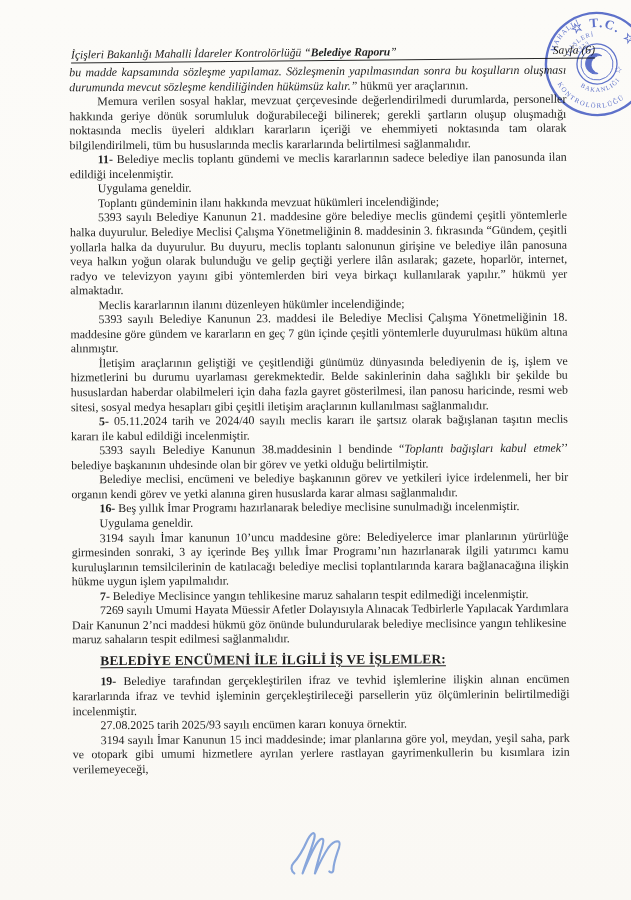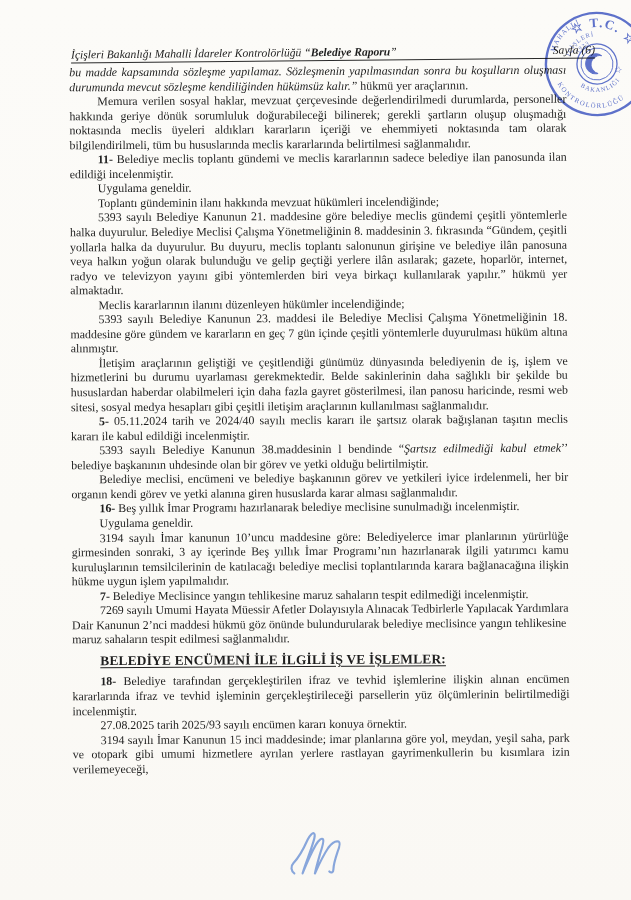--- a/index.html
+++ b/index.html
@@ -58,29 +58,29 @@
       <div class="para"><span class="i">bu madde kapsamında sözleşme yapılamaz. Sözleşmenin yapılmasından sonra bu koşulların oluşması durumunda mevcut sözleşme kendiliğinden hükümsüz kalır.” </span><span>hükmü yer araçlarının.</span></div>
       <div class="para indent"><span>Memura verilen sosyal haklar, mevzuat çerçevesinde değerlendirilmedi durumlarda, personeller hakkında geriye dönük sorumluluk doğurabileceği bilinerek; gerekli şartların oluşup oluşmadığı noktasında meclis üyeleri aldıkları kararların içeriği ve ehemmiyeti noktasında tam olarak bilgilendirilmeli, tüm bu hususlarında meclis kararlarında belirtilmesi sağlanmalıdır.</span></div>
       <div class="para indent"><span class="b">11- </span><span>Belediye meclis toplantı gündemi ve meclis kararlarının sadece belediye ilan panosunda ilan edildiği incelenmiştir.</span></div>
       <div class="para indent"><span>Uygulama geneldir.</span></div>
       <div class="para indent"><span>Toplantı gündeminin ilanı hakkında mevzuat hükümleri incelendiğinde;</span></div>
       <div class="para indent"><span>5393 sayılı Belediye Kanunun 21. maddesine göre belediye meclis gündemi çeşitli yöntemlerle halka duyurulur. Belediye Meclisi Çalışma Yönetmeliğinin 8. maddesinin 3. fıkrasında “Gündem, çeşitli yollarla halka da duyurulur. Bu duyuru, meclis toplantı salonunun girişine ve belediye ilân panosuna veya halkın yoğun olarak bulunduğu ve gelip geçtiği yerlere ilân asılarak; gazete, hoparlör, internet, radyo ve televizyon yayını gibi yöntemlerden biri veya birkaçı kullanılarak yapılır.” hükmü yer almaktadır.</span></div>
       <div class="para indent"><span>Meclis kararlarının ilanını düzenleyen hükümler incelendiğinde;</span></div>
       <div class="para indent"><span>5393 sayılı Belediye Kanunun 23. maddesi ile Belediye Meclisi Çalışma Yönetmeliğinin 18. maddesine göre gündem ve kararların en geç 7 gün içinde çeşitli yöntemlerle duyurulması hüküm altına alınmıştır.</span></div>
       <div class="para indent"><span>İletişim araçlarının geliştiği ve çeşitlendiği günümüz dünyasında belediyenin de iş, işlem ve hizmetlerini bu durumu uyarlaması gerekmektedir. Belde sakinlerinin daha sağlıklı bir şekilde bu hususlardan haberdar olabilmeleri için daha fazla gayret gösterilmesi, ilan panosu haricinde, resmi web sitesi, sosyal medya hesapları gibi çeşitli iletişim araçlarının kullanılması sağlanmalıdır.</span></div>
       <div class="para indent"><span class="b">5- </span><span>05.11.2024 tarih ve 2024/40 sayılı meclis kararı ile şartsız olarak bağışlanan taşıtın meclis kararı ile kabul edildiği incelenmiştir.</span></div>
-      <div class="para indent"><span>5393 sayılı Belediye Kanunun 38.maddesinin l bendinde “</span><span class="i">Şartsız edilmediği kabul etmek</span><span>’’ belediye başkanının uhdesinde olan bir görev ve yetki olduğu belirtilmiştir.</span></div>
+      <div class="para indent"><span>5393 sayılı Belediye Kanunun 38.maddesinin l bendinde “</span><span class="i">Toplantı bağışları kabul etmek</span><span>’’ belediye başkanının uhdesinde olan bir görev ve yetki olduğu belirtilmiştir.</span></div>
       <div class="para indent"><span>Belediye meclisi, encümeni ve belediye başkanının görev ve yetkileri iyice irdelenmeli, her bir organın kendi görev ve yetki alanına giren hususlarda karar alması sağlanmalıdır.</span></div>
       <div class="para indent"><span class="b">16- </span><span>Beş yıllık İmar Programı hazırlanarak belediye meclisine sunulmadığı incelenmiştir.</span></div>
       <div class="para indent"><span>Uygulama geneldir.</span></div>
       <div class="para indent"><span>3194 sayılı İmar kanunun 10’uncu maddesine göre: Belediyelerce imar planlarının yürürlüğe girmesinden sonraki, 3 ay içerinde Beş yıllık İmar Programı’nın hazırlanarak ilgili yatırımcı kamu kuruluşlarının temsilcilerinin de katılacağı belediye meclisi toplantılarında karara bağlanacağına ilişkin hükme uygun işlem yapılmalıdır.</span></div>
       <div class="para indent left"><span class="b">7- </span><span>Belediye Meclisince yangın tehlikesine maruz sahaların tespit edilmediği incelenmiştir.</span></div>
       <div class="para indent left"><span>7269 sayılı Umumi Hayata Müessir Afetler Dolayısıyla Alınacak Tedbirlerle Yapılacak Yardımlara Dair Kanunun 2’nci maddesi hükmü göz önünde bulundurularak belediye meclisince yangın tehlikesine maruz sahaların tespit edilmesi sağlanmalıdır.</span></div>
       <div class="para heading"><span class="b u">BELEDİYE ENCÜMENİ İLE İLGİLİ İŞ VE İŞLEMLER:</span></div>
-      <div class="para indent"><span class="b">18- </span><span>Belediye tarafından gerçekleştirilen ifraz ve tevhid işlemlerine ilişkin alınan encümen kararlarında ifraz ve tevhid işleminin gerçekleştirileceği parsellerin yüz ölçümlerinin belirtilmediği incelenmiştir.</span></div>
+      <div class="para indent"><span class="b">19- </span><span>Belediye tarafından gerçekleştirilen ifraz ve tevhid işlemlerine ilişkin alınan encümen kararlarında ifraz ve tevhid işleminin gerçekleştirileceği parsellerin yüz ölçümlerinin belirtilmediği incelenmiştir.</span></div>
       <div class="para indent"><span>27.08.2025 tarih 2025/93 sayılı encümen kararı konuya örnektir.</span></div>
       <div class="para indent"><span>3194 sayılı İmar Kanunun 15 inci maddesinde; imar planlarına göre yol, meydan, yeşil saha, park ve otopark gibi umumi hizmetlere ayrılan yerlere rastlayan gayrimenkullerin bu kısımlara izin verilemeyeceği,</span></div>
     </div>
 
   <svg class="stamp" viewBox="0 0 140 140" xmlns="http://www.w3.org/2000/svg" style="color: rgb(60, 85, 198);">
     <defs>
       <path id="topArc" d="M 33 70 A 37 37 0 1 1 107 70"></path>
       <path id="outerArc" d="M 26 70 A 44 44 0 1 1 114 70"></path>
       <path id="outerBottom" d="M 26 70 A 44 44 0 0 0 114 70"></path>
       <path id="innerTop" d="M 42 70 A 28 28 0 1 1 98 70"></path>

